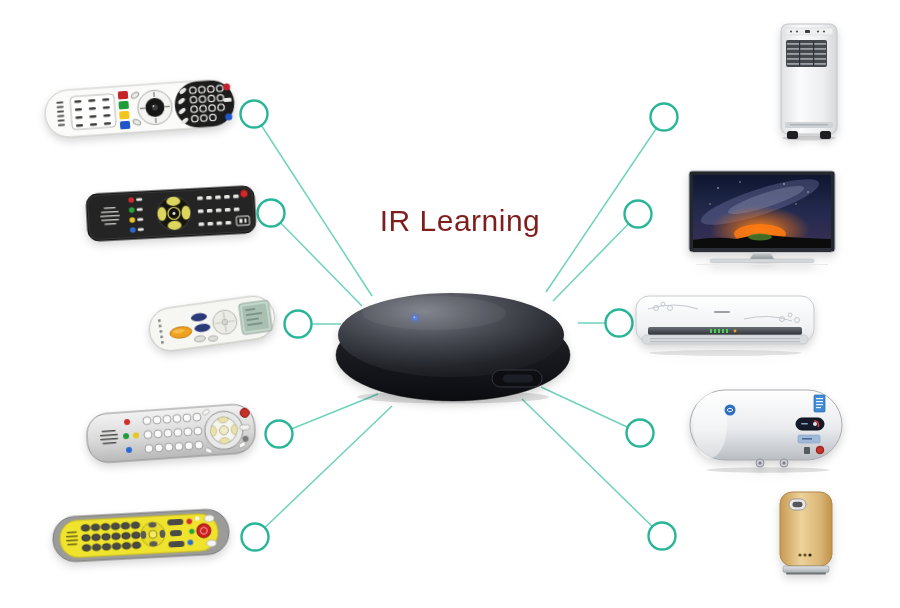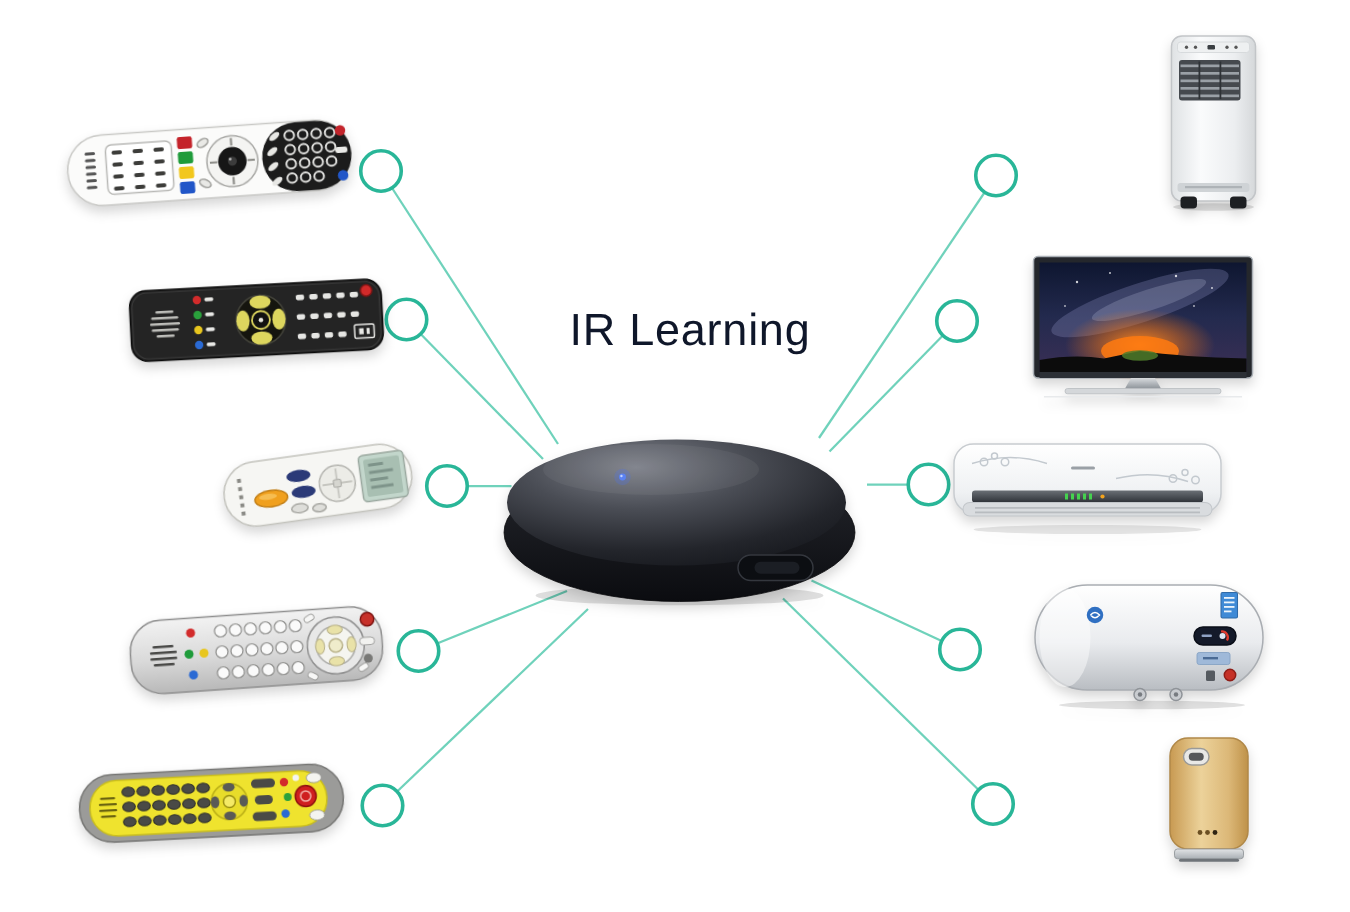--- a/index.html
+++ b/index.html
@@ -8,21 +8,21 @@
     background:#ffffff;font-family:"Liberation Sans",sans-serif;
   }
   .links-layer{position:absolute;left:0;top:0;width:900px;height:608px;}
   .link{stroke:#6fd2bb;stroke-width:1.5;fill:none;}
   .node{stroke:#29b698;stroke-width:2.4;fill:#ffffff;}
   .item{position:absolute;filter:drop-shadow(0 4px 4px rgba(0,0,0,0.16));}
   .item svg{display:block;}
   .hub-wrap{position:absolute;}
   .page-title{
     position:absolute;left:330px;top:204px;width:260px;
-    text-align:center;font-size:30px;font-weight:400;color:#0f172a;
+    text-align:center;font-size:30px;font-weight:400;color:#7f1d1d;
     letter-spacing:0.5px;
   }
 </style>
 </head>
 <body>
 
 <div class="stage">
 
   <svg class="links-layer" viewBox="0 0 900 608">
     <line class="link" x1="254" y1="114" x2="372" y2="296"></line>

